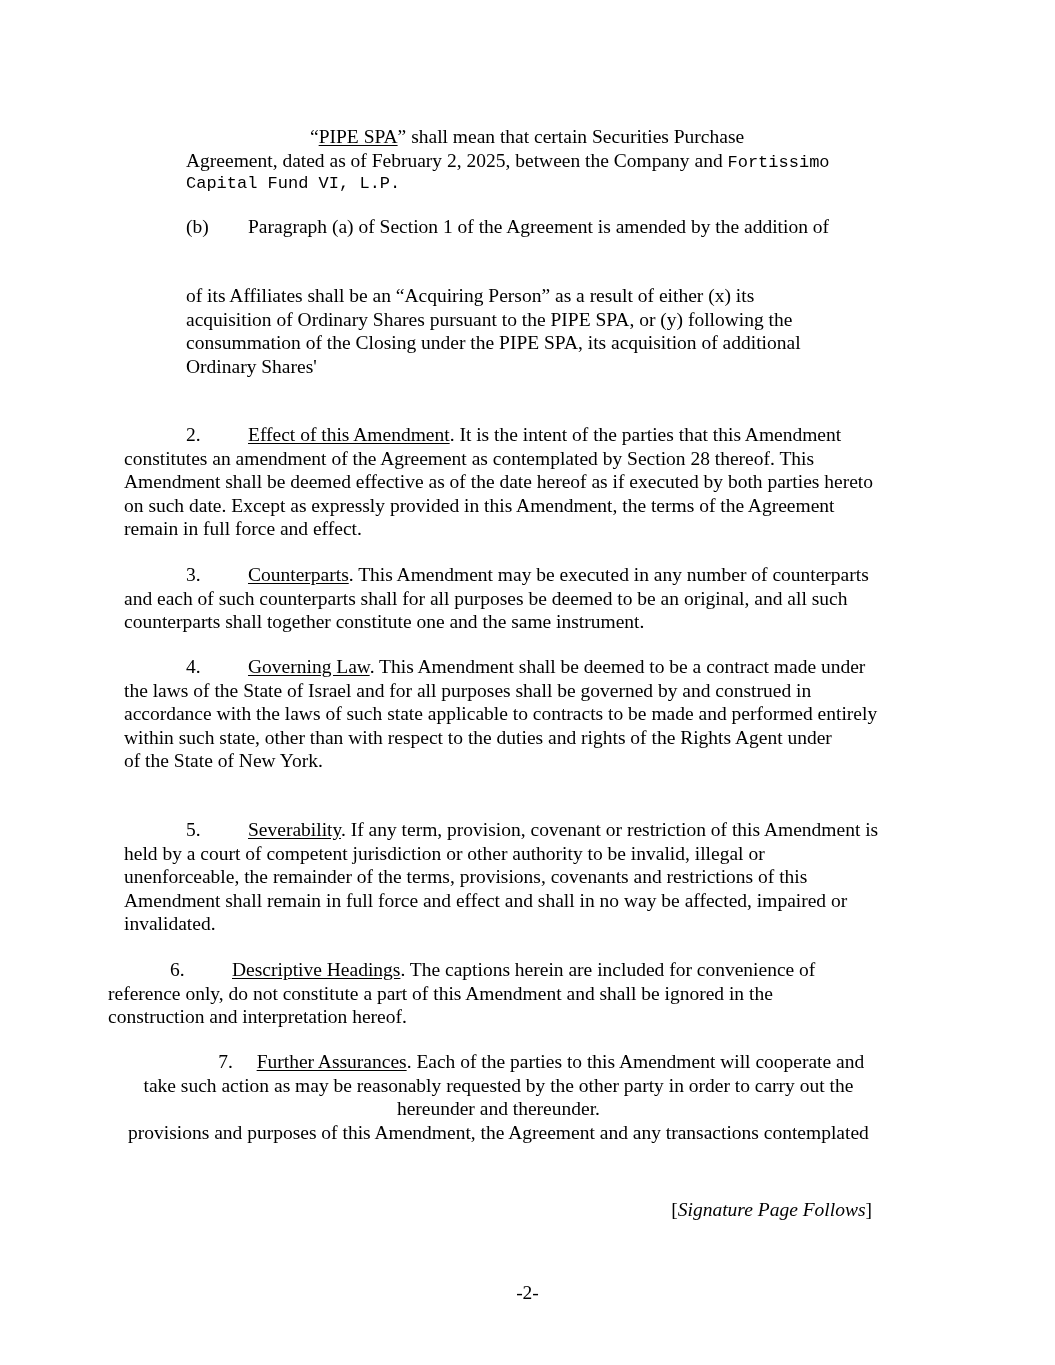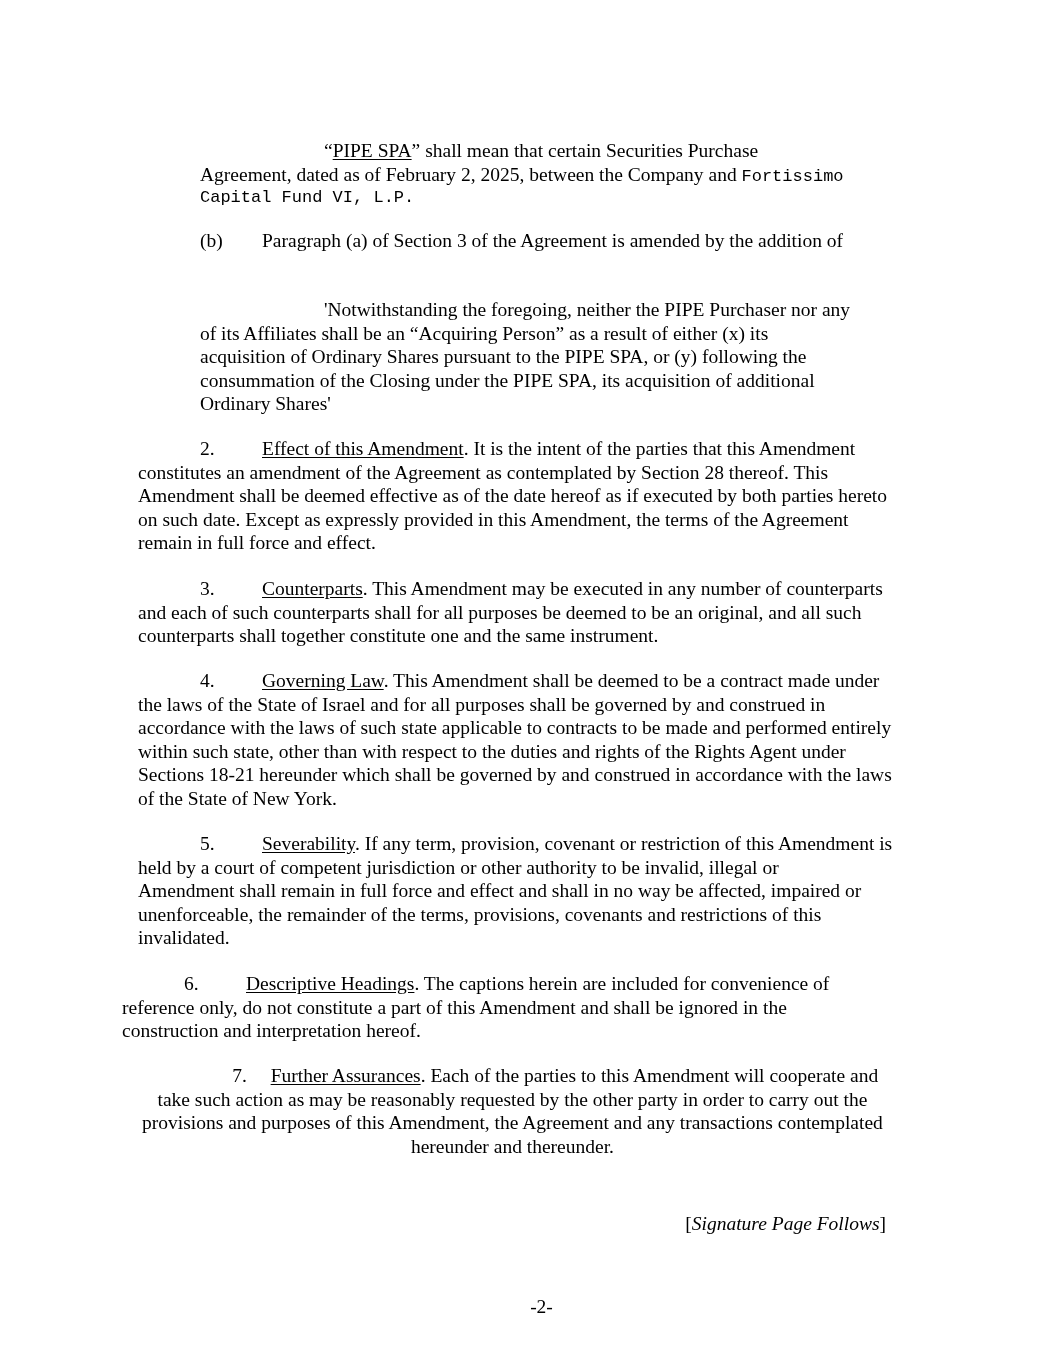--- a/index.html
+++ b/index.html
@@ -1,41 +1,40 @@
 <!DOCTYPE html>
 <html><head>
 <meta charset="utf-8">
 <style>
   html, body { margin: 0; padding: 0; background: #ffffff; }
   body {
     width: 1055px; height: 1365px; position: relative; overflow: hidden;
     font-family: "Liberation Serif", "DejaVu Serif", serif;
     color: #000000; font-size: 19.5px; line-height: 23.5px;
   }
-  .blk { position: absolute; margin: 14px; white-space: nowrap; }
+  .blk { position: absolute; margin: 0; white-space: nowrap; }
   .line { display: block; height: 23.5px; }
   .u { text-decoration: underline; text-underline-offset: 2px; }
   .i { font-style: italic; }
   .small { font-size: 17px; font-family: Liberation Mono, monospace; }
 </style>
 </head>
 <body>
 
 <div class="blk" style="left:186px; top:125px;">
   <span class="line" style="padding-left:124px;"><span>“</span><span class="u">PIPE SPA</span><span>” shall mean that certain Securities Purchase</span></span>
   <span class="line"><span>Agreement, dated as of February 2, 2025, between the Company and </span><span class="small">Fortissimo</span></span>
   <span class="line small">Capital Fund VI, L.P.</span>
 </div>
 
 <div class="blk" style="left:124px; top:215px;">
-  <span class="line"><span style="display:inline-block; width:62px;"></span><span style="display:inline-block; width:62px;">(b)</span><span>Paragraph (a) of Section 3 of the Agreement is amended by the addition of</span></span>
+  <span class="line"><span style="display:inline-block; width:62px;"></span><span style="display:inline-block; width:62px;">(b)</span><span>Paragraph (a) of Section 1 of the Agreement is amended by the addition of</span></span>
 </div>
 
 <div class="blk" style="left:186px; top:284px;">
-  <span class="line" style="padding-left:124px;">'Notwithstanding the foregoing, neither the PIPE Purchaser nor any</span>
   <span class="line">of its Affiliates shall be an “Acquiring Person” as a result of either (x) its</span>
   <span class="line">acquisition of Ordinary Shares pursuant to the PIPE SPA, or (y) following the</span>
   <span class="line">consummation of the Closing under the PIPE SPA, its acquisition of additional</span>
   <span class="line">Ordinary Shares'</span>
 </div>
 
 <div class="blk" style="left:124px; top:423px;">
   <span class="line"><span style="display:inline-block; width:62px;"></span><span style="display:inline-block; width:62px;">2.</span><span class="u">Effect of this Amendment</span><span>.  It is the intent of the parties that this Amendment</span></span>
   <span class="line">constitutes an amendment of the Agreement as contemplated by Section 28 thereof.  This</span>
   <span class="line">Amendment shall be deemed effective as of the date hereof as if executed by both parties hereto</span>
@@ -47,42 +46,41 @@
   <span class="line"><span style="display:inline-block; width:62px;"></span><span style="display:inline-block; width:62px;">3.</span><span class="u">Counterparts</span><span>.  This Amendment may be executed in any number of counterparts</span></span>
   <span class="line">and each of such counterparts shall for all purposes be deemed to be an original, and all such</span>
   <span class="line">counterparts shall together constitute one and the same instrument.</span>
 </div>
 
 <div class="blk" style="left:124px; top:655px;">
   <span class="line"><span style="display:inline-block; width:62px;"></span><span style="display:inline-block; width:62px;">4.</span><span class="u">Governing Law</span><span>.  This Amendment shall be deemed to be a contract made under</span></span>
   <span class="line">the laws of the State of Israel and for all purposes shall be governed by and construed in</span>
   <span class="line">accordance with the laws of such state applicable to contracts to be made and performed entirely</span>
   <span class="line">within such state, other than with respect to the duties and rights of the Rights Agent under</span>
-  <span class="line">Sections 18-21 hereunder which shall be governed by and construed in accordance with the laws</span>
   <span class="line">of the State of New York.</span>
 </div>
 
 <div class="blk" style="left:124px; top:818px;">
   <span class="line"><span style="display:inline-block; width:62px;"></span><span style="display:inline-block; width:62px;">5.</span><span class="u">Severability</span><span>.  If any term, provision, covenant or restriction of this Amendment is</span></span>
   <span class="line">held by a court of competent jurisdiction or other authority to be invalid, illegal or</span>
+  <span class="line">unenforceable, the remainder of the terms, provisions, covenants and restrictions of this</span>
   <span class="line">Amendment shall remain in full force and effect and shall in no way be affected, impaired or</span>
-  <span class="line">unenforceable, the remainder of the terms, provisions, covenants and restrictions of this</span>
   <span class="line">invalidated.</span>
 </div>
 
 <div class="blk" style="left:108px; top:958px;">
   <span class="line"><span style="display:inline-block; width:62px;"></span><span style="display:inline-block; width:62px;">6.</span><span class="u">Descriptive Headings</span><span>.  The captions herein are included for convenience of</span></span>
   <span class="line">reference only, do not constitute a part of this Amendment and shall be ignored in the</span>
   <span class="line">construction and interpretation hereof.</span>
 </div>
 
 <div class="blk" style="left:128px; top:1050px;text-align:center;">
   <span class="line"><span style="display:inline-block; width:62px;"></span><span style="display:inline-block; width:62px;">7.</span><span class="u">Further Assurances</span><span>.  Each of the parties to this Amendment will cooperate and</span></span>
   <span class="line">take such action as may be reasonably requested by the other party in order to carry out the</span>
+  <span class="line">hereunder and thereunder.</span>
   <span class="line">provisions and purposes of this Amendment, the Agreement and any transactions contemplated</span>
-  <span class="line">hereunder and thereunder.</span>
 </div>
 
 <div class="blk" style="left:0; width:872px; top:1198px; text-align:right;">
   <span>[</span><span class="i">Signature Page Follows</span><span>]</span>
 </div>
 
 <div class="blk" style="left:0; width:1055px; top:1281px; text-align:center;">-2-</div>
 
 </body></html>

